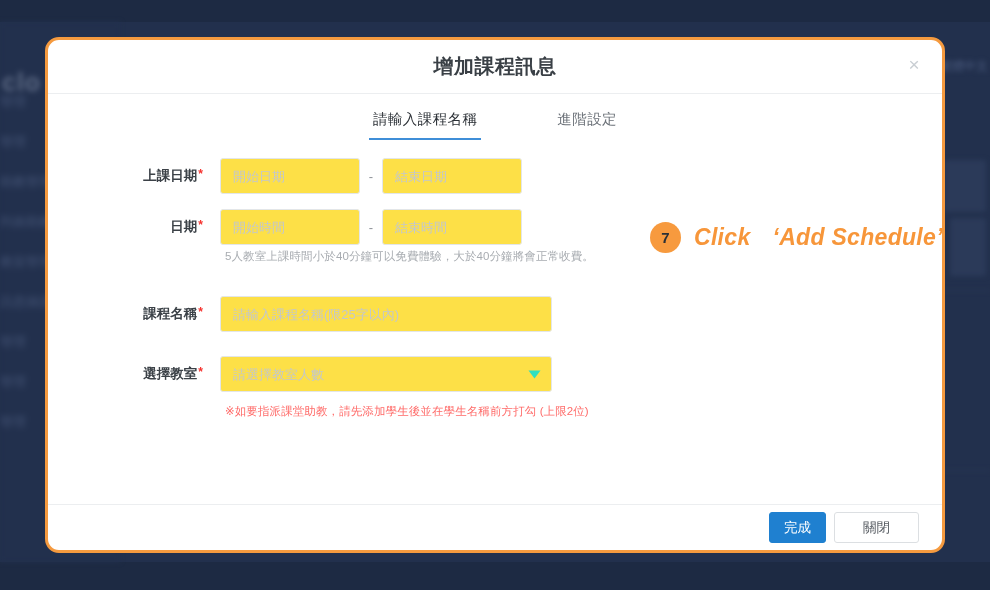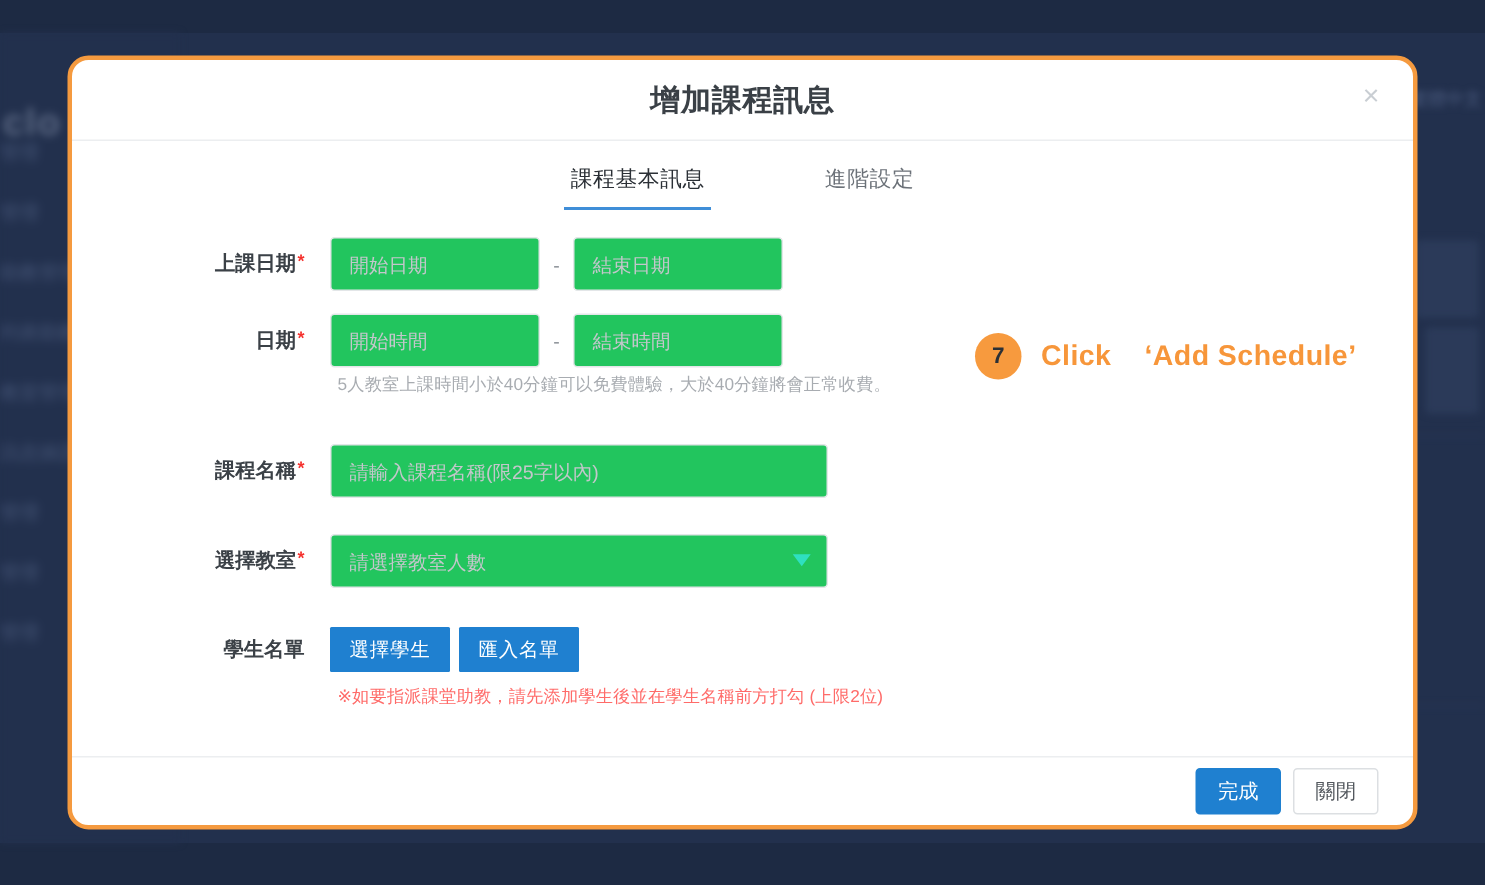--- a/index.html
+++ b/index.html
@@ -184,21 +184,21 @@
   }
   .field {
     height: 36px;
     box-sizing: border-box;
     border: 1px solid #e3e6e8;
     border-radius: 3px;
     font-size: 13px;
     color: #333;
     padding: 0 12px;
     outline: none;
-    background: #22c55e;
+    background: #fde047;
     font-family: "Liberation Sans", "DejaVu Sans", sans-serif;
   }
   .field::placeholder { color: #c3c7cb; }
   .field-half { width: 140px; }
   .dash {
     width: 22px;
     text-align: center;
     color: #8d9298;
     font-size: 13px;
   }
@@ -278,21 +278,21 @@
     cursor: pointer;
     border-radius: 3px;
     font-family: "Liberation Sans", "DejaVu Sans", sans-serif;
   }
   .btn-default {
     background: #fff;
     border: 1px solid #dcdfe2;
     color: #53585e;
     font-size: 13.5px;
     height: 31px;
-    padding: 0 14px;
+    padding: 0 28px;
     cursor: pointer;
     border-radius: 3px;
     font-family: "Liberation Sans", "DejaVu Sans", sans-serif;
   }
 
   
   .annotation {
     position: absolute;
     left: 650px;
     top: 222px;
@@ -307,25 +307,26 @@
     border-radius: 50%;
     background: #f79a3e;
     color: #2b3036;
     font-size: 15px;
     font-weight: 700;
     display: flex;
     align-items: center;
     justify-content: center;
   }
   .anno-text {
-    font-size: 19px;
+    font-size: 23px;
     font-weight: 700;
     color: #f7963a;
     white-space: nowrap;
     letter-spacing: .3px;
+    font-style: italic;
   }
   .anno-quoted { margin-left: 9px; }
 </style>
 </head>
 <body>
 
 <div class="app-bg">
   <div class="bg-topbar"></div>
   <div class="bg-bottombar"></div>
 
@@ -352,21 +353,21 @@
 </div>
 
 <div class="modal">
 
   <div class="modal-header">
     <div class="modal-title">增加課程訊息</div>
     <div class="modal-close">×</div>
   </div>
 
   <div class="tabs">
-    <div class="tab active">課程基本訊息</div>
+    <div class="tab active">請輸入課程名稱</div>
     <div class="tab">進階設定</div>
   </div>
 
   <div class="form">
 
     <div class="row">
       <div class="label"><span>上課日期</span><span class="req">*</span></div>
       <input class="field field-half" placeholder="開始日期" style="">
       <div class="dash">-</div>
       <input class="field field-half" placeholder="結束日期" style="">
@@ -394,25 +395,20 @@
       <div class="select-wrap">
         <input class="field" placeholder="請選擇教室人數" style="">
         <span class="caret">
           <svg width="13" height="9" viewBox="0 0 13 9">
               <path d="M0.5 0.5 H12.5 L6.5 8.5 Z" fill="#2fe0c0"></path>
             </svg>
         </span>
       </div>
     </div>
 
-    <div class="row" style="margin-top:26px; margin-bottom:0;">
-      <div class="label">學生名單</div>
-      <button class="btn-blue">選擇學生</button>
-      <button class="btn-blue btn-gap">匯入名單</button>
-    </div>
 
     <div class="warn-row">
       <div class="hint-spacer"></div>
       <div class="warn">※如要指派課堂助教，請先添加學生後並在學生名稱前方打勾 (上限2位)</div>
     </div>
 
   </div>
 
   <div class="modal-footer">
     <button class="btn-primary">完成</button>

